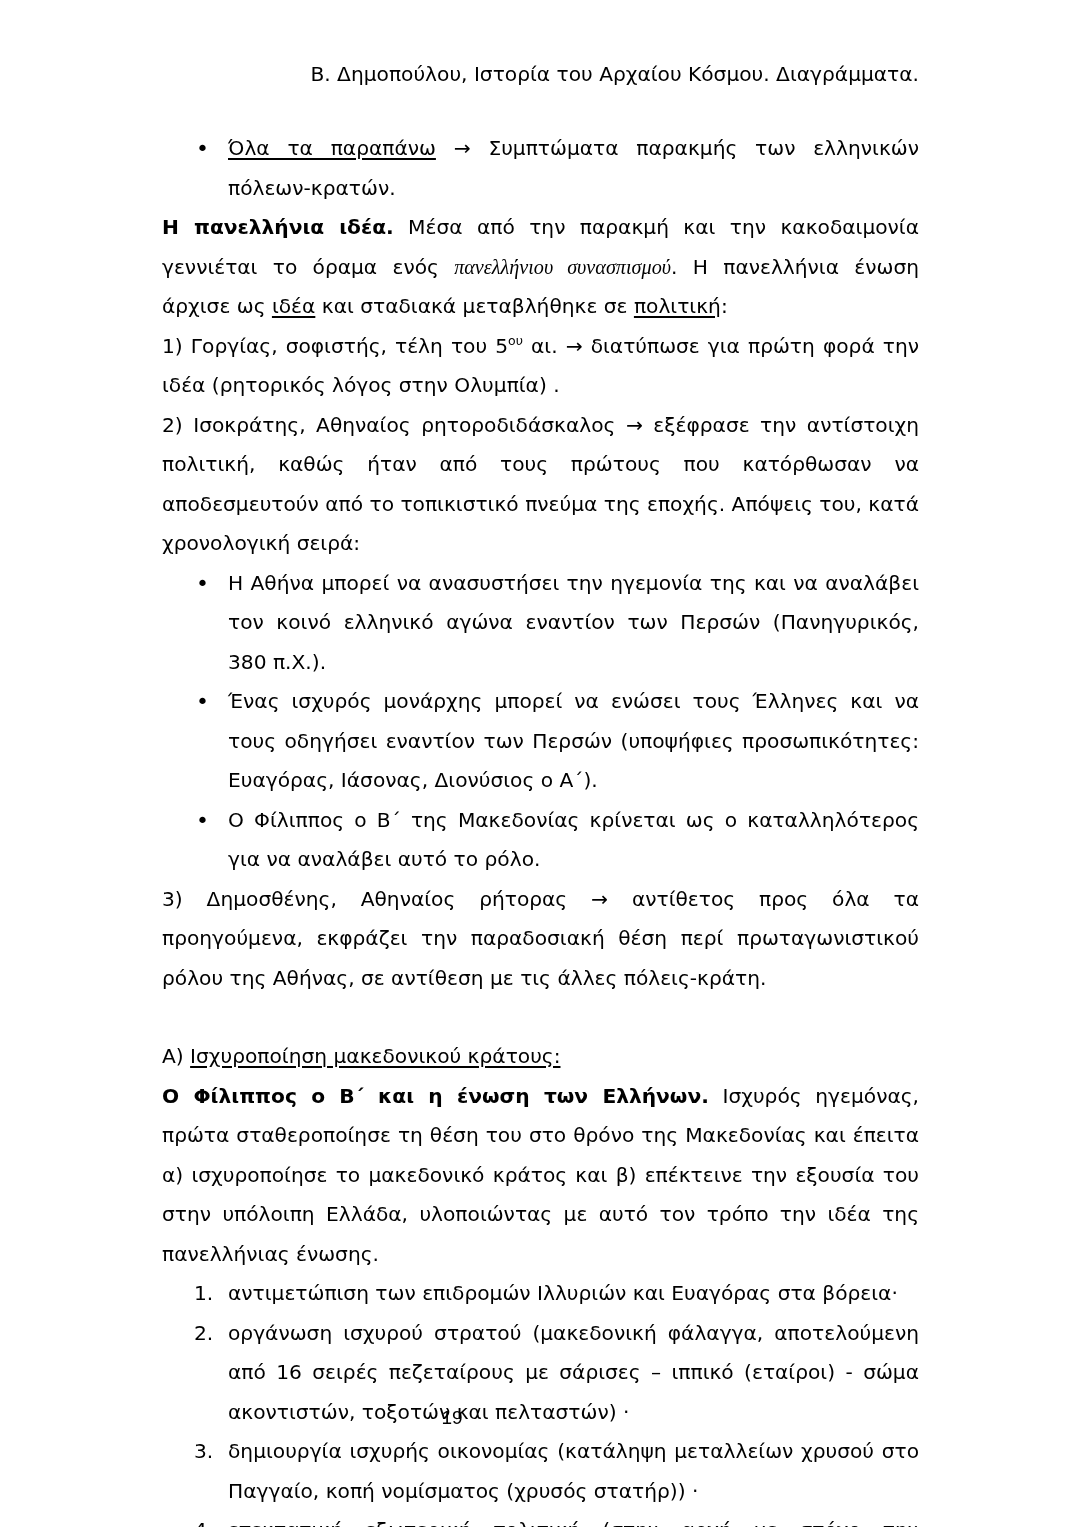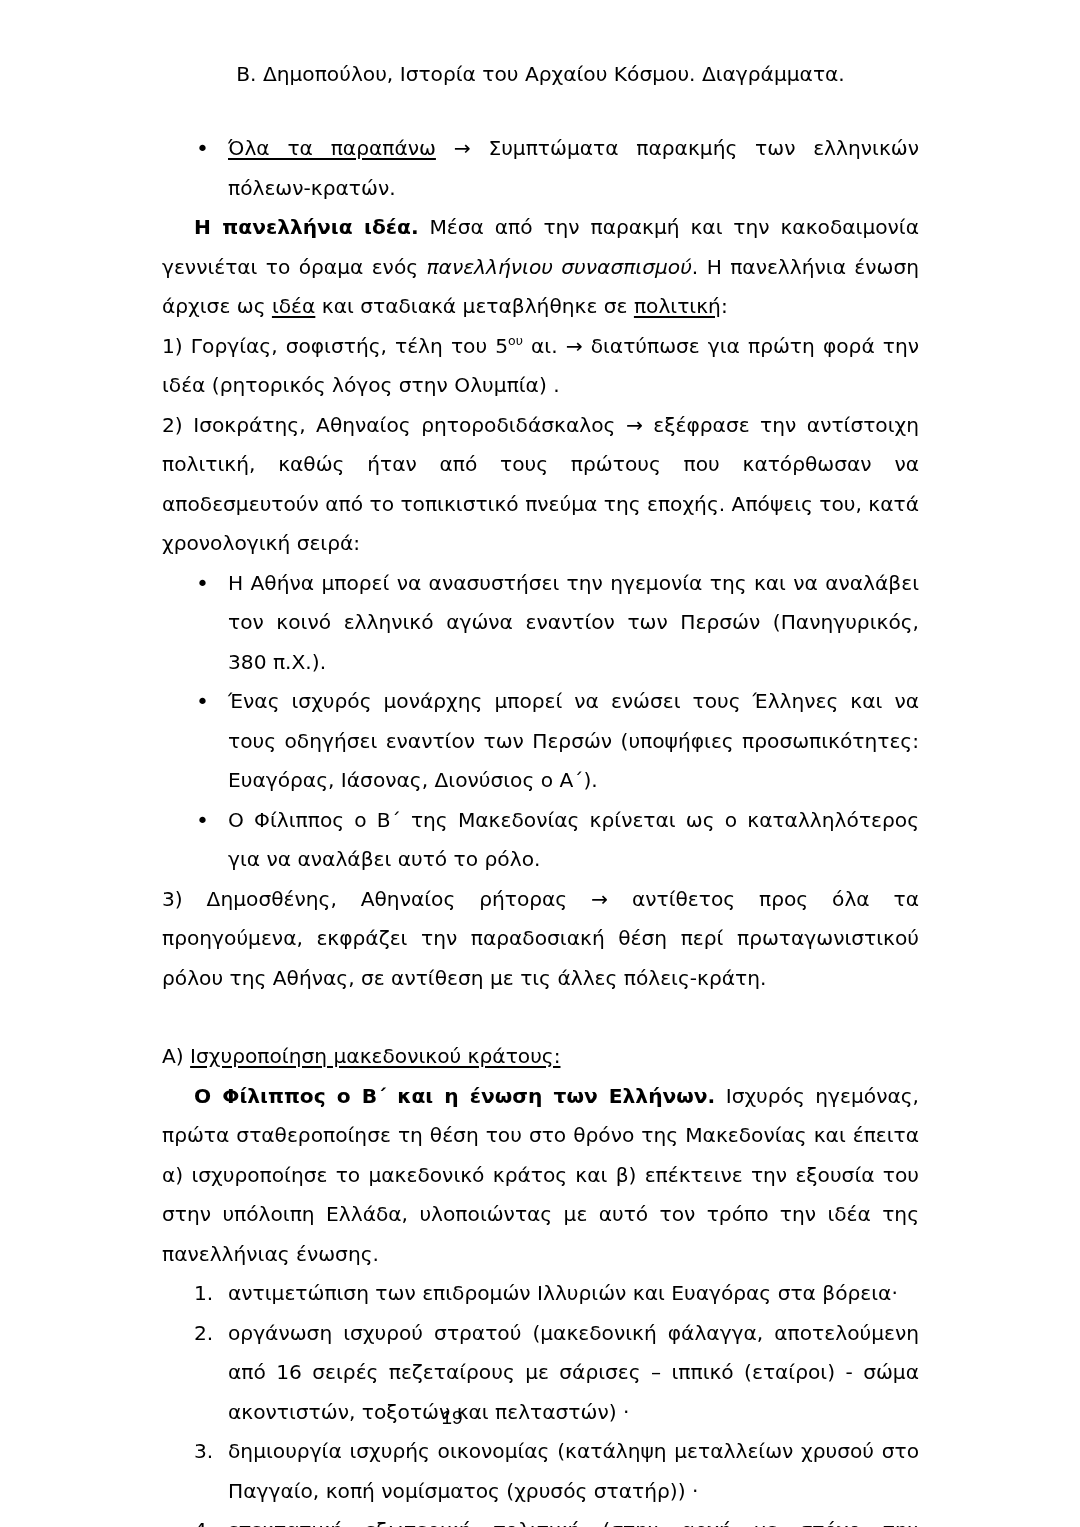--- a/index.html
+++ b/index.html
@@ -29,22 +29,22 @@
     font-size: 20.2px;
     line-height: 39.5px;
     text-align: justify;
     text-justify: inter-word;
     margin: 0;
     hyphens: none;
   }
   .para.nojust { text-align: left; }
   .spacer { height: 39px; }
 
-  b, .b { font-weight: bold; margin-left: 32px; }
-  i, .i { font-style: italic; }
+  b, .b { font-weight: bold; }
+  i, .i { font-style: italic; font-family: Liberation Serif, serif; }
   u, .u { text-decoration: underline; text-underline-offset: 3px; }
 
   sup {
     font-size: 0.62em;
     vertical-align: super;
     line-height: 0;
   }
 
   
   ul.bul, ol.num {
@@ -87,21 +87,21 @@
     top: 1406px;
     width: 904px;
     text-align: center;
     font-size: 19px;
     line-height: 24px;
     font-family: "Liberation Sans", sans-serif;
   }
   .header-line {
     font-size: 20.2px;
     line-height: 32px;
-    text-align: center;
+    text-align: right;
   }
 </style>
 </head>
 <body>
 
 <div class="page">
 
   <div class="content">
 
     <div class="header-line">Β. Δημοπούλου, Ιστορία του Αρχαίου Κόσμου. Διαγράμματα.</div>

